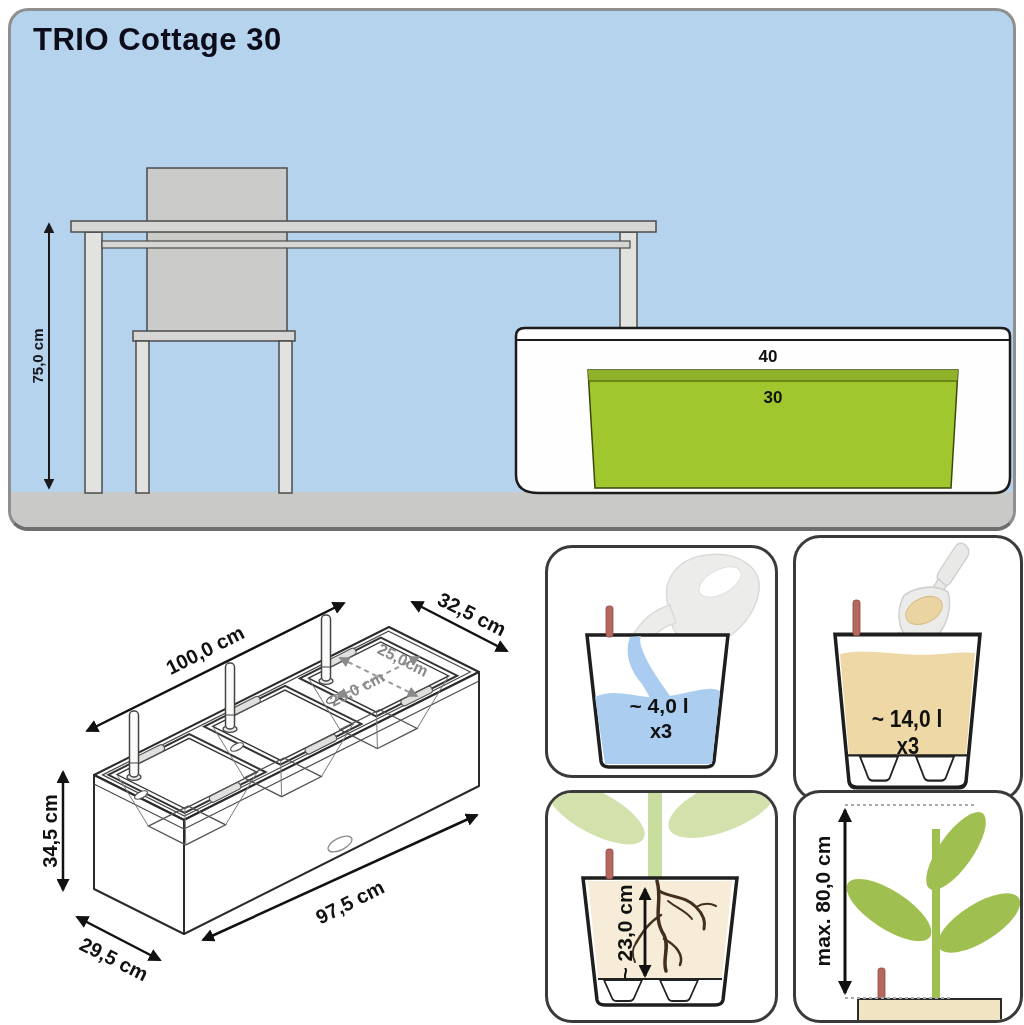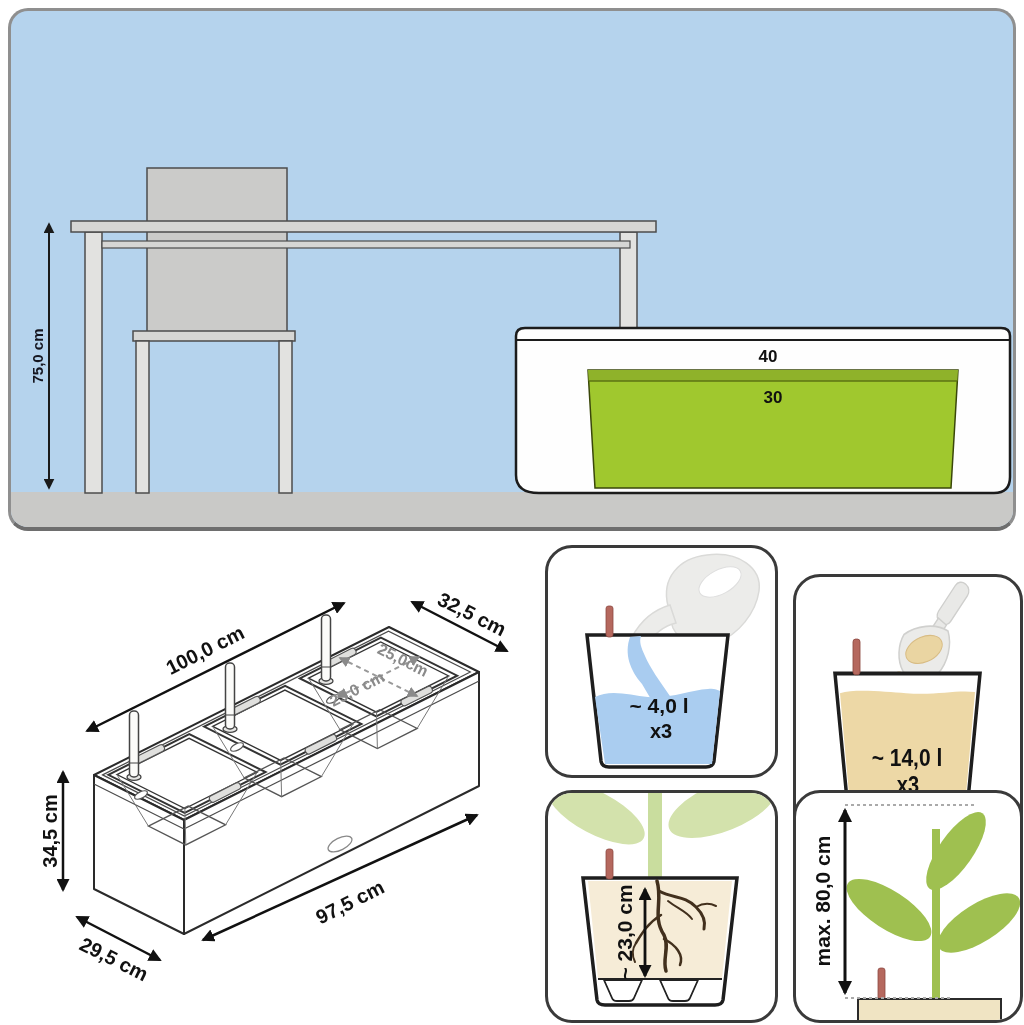--- a/index.html
+++ b/index.html
@@ -18,21 +18,21 @@
     position:absolute;left:22px;top:11px;margin:0;
     font-size:31px;font-weight:bold;color:#0c0c1a;letter-spacing:0.5px;
   }
   .iso{position:absolute;left:35px;top:555px;width:500px;height:465px;}
   .panel{
     position:absolute;box-sizing:border-box;background:#ffffff;
     border:3px solid #3a3a3a;border-radius:27px;overflow:hidden;
   }
   .panel svg{display:block;width:100%;height:100%;}
   #panel-water{left:545px;top:545px;width:233px;height:233px;}
-  #panel-substrate{left:793px;top:574px;width:230px;height:267px;}
+  #panel-substrate{left:793px;top:535px;width:230px;height:267px;}
   #panel-root{left:545px;top:790px;width:233px;height:233px;}
   #panel-plant{left:793px;top:790px;width:230px;height:233px;}
   svg text{font-family:"Liberation Sans","DejaVu Sans",sans-serif;font-weight:bold;fill:#111111;}
   text.dim{font-size:20px;}
   text.dim-gray{font-size:16px;fill:#8a8a8a;}
   text.scene-dim{font-size:15px;fill:#15151f;}
   text.size-tag{font-size:17px;}
   text.panel-val{font-size:21px;}
   text.panel-x3{font-size:20px;}
 </style>
@@ -72,20 +72,21 @@
     <g>
       <path d="M505,325 Q505,317 514,317 L990,317 Q999,317 999,325 L999,466 Q999,482 983,482 L528,482 Q505,482 505,464 Z" fill="#fefefe" stroke="#1c1c1c" stroke-width="2.5"></path>
       <line x1="505" y1="329" x2="999" y2="329" stroke="#1c1c1c" stroke-width="1.8"></line>
       <path d="M577,359 L947,359 L940,477 L584,477 Z" fill="#a0c82e" stroke="#3a470a" stroke-width="1.5"></path>
       <path d="M577,359 L947,359 L946.3,370 L577.7,370 Z" fill="#8fb22a"></path>
       <line x1="577.7" y1="370" x2="946.3" y2="370" stroke="#5d7313" stroke-width="1.5"></line>
       <text class="size-tag" text-anchor="middle" x="757" y="351">40</text>
       <text class="size-tag" text-anchor="middle" x="762" y="392">30</text>
     </g>
   </svg>
+  <h1 class="page-title">TRIO Cottage 30</h1>
 </div>
 
 <svg class="iso" viewBox="0 0 500 465">
   <defs>
     <marker id="ahb" viewBox="0 0 10 10" refX="8.5" refY="5" markerWidth="13" markerHeight="13" orient="auto-start-reverse" markerUnits="userSpaceOnUse">
       <path d="M0,0 L10,5 L0,10 Z" fill="#111111"></path>
     </marker>
     <marker id="ahg" viewBox="0 0 10 10" refX="8.5" refY="5" markerWidth="11" markerHeight="11" orient="auto-start-reverse" markerUnits="userSpaceOnUse">
       <path d="M0,0 L10,5 L0,10 Z" fill="#8a8a8a"></path>
     </marker>

